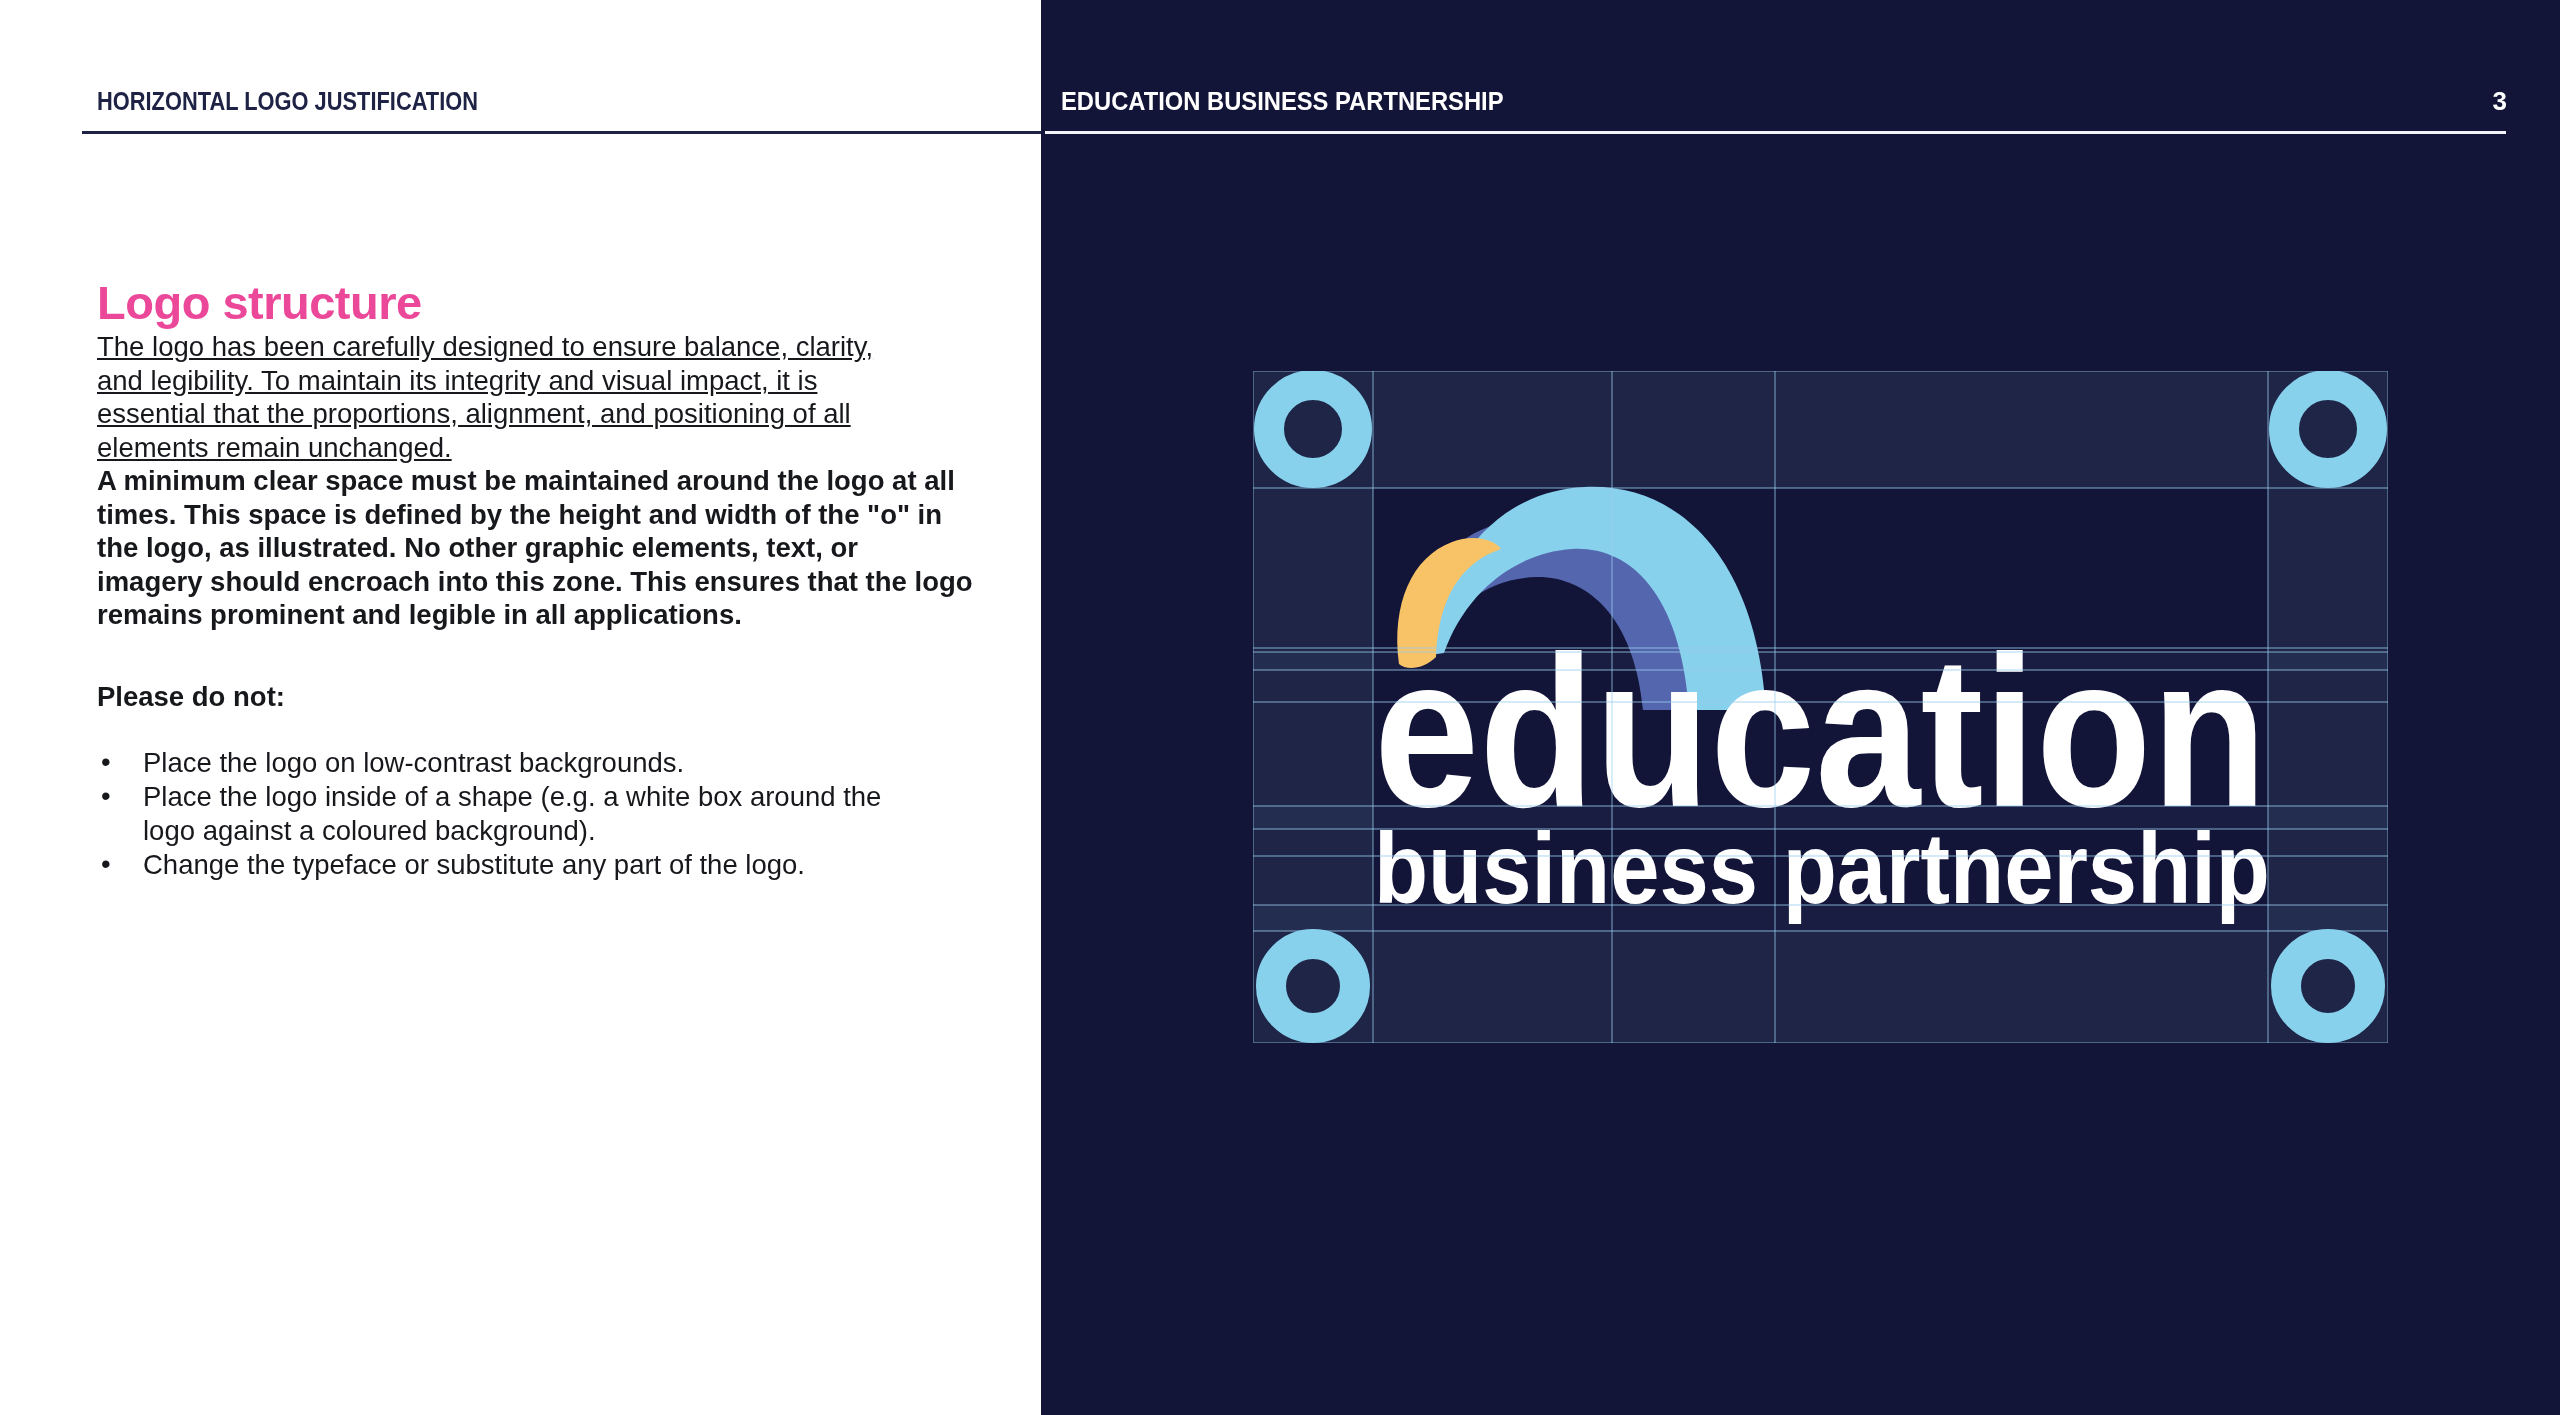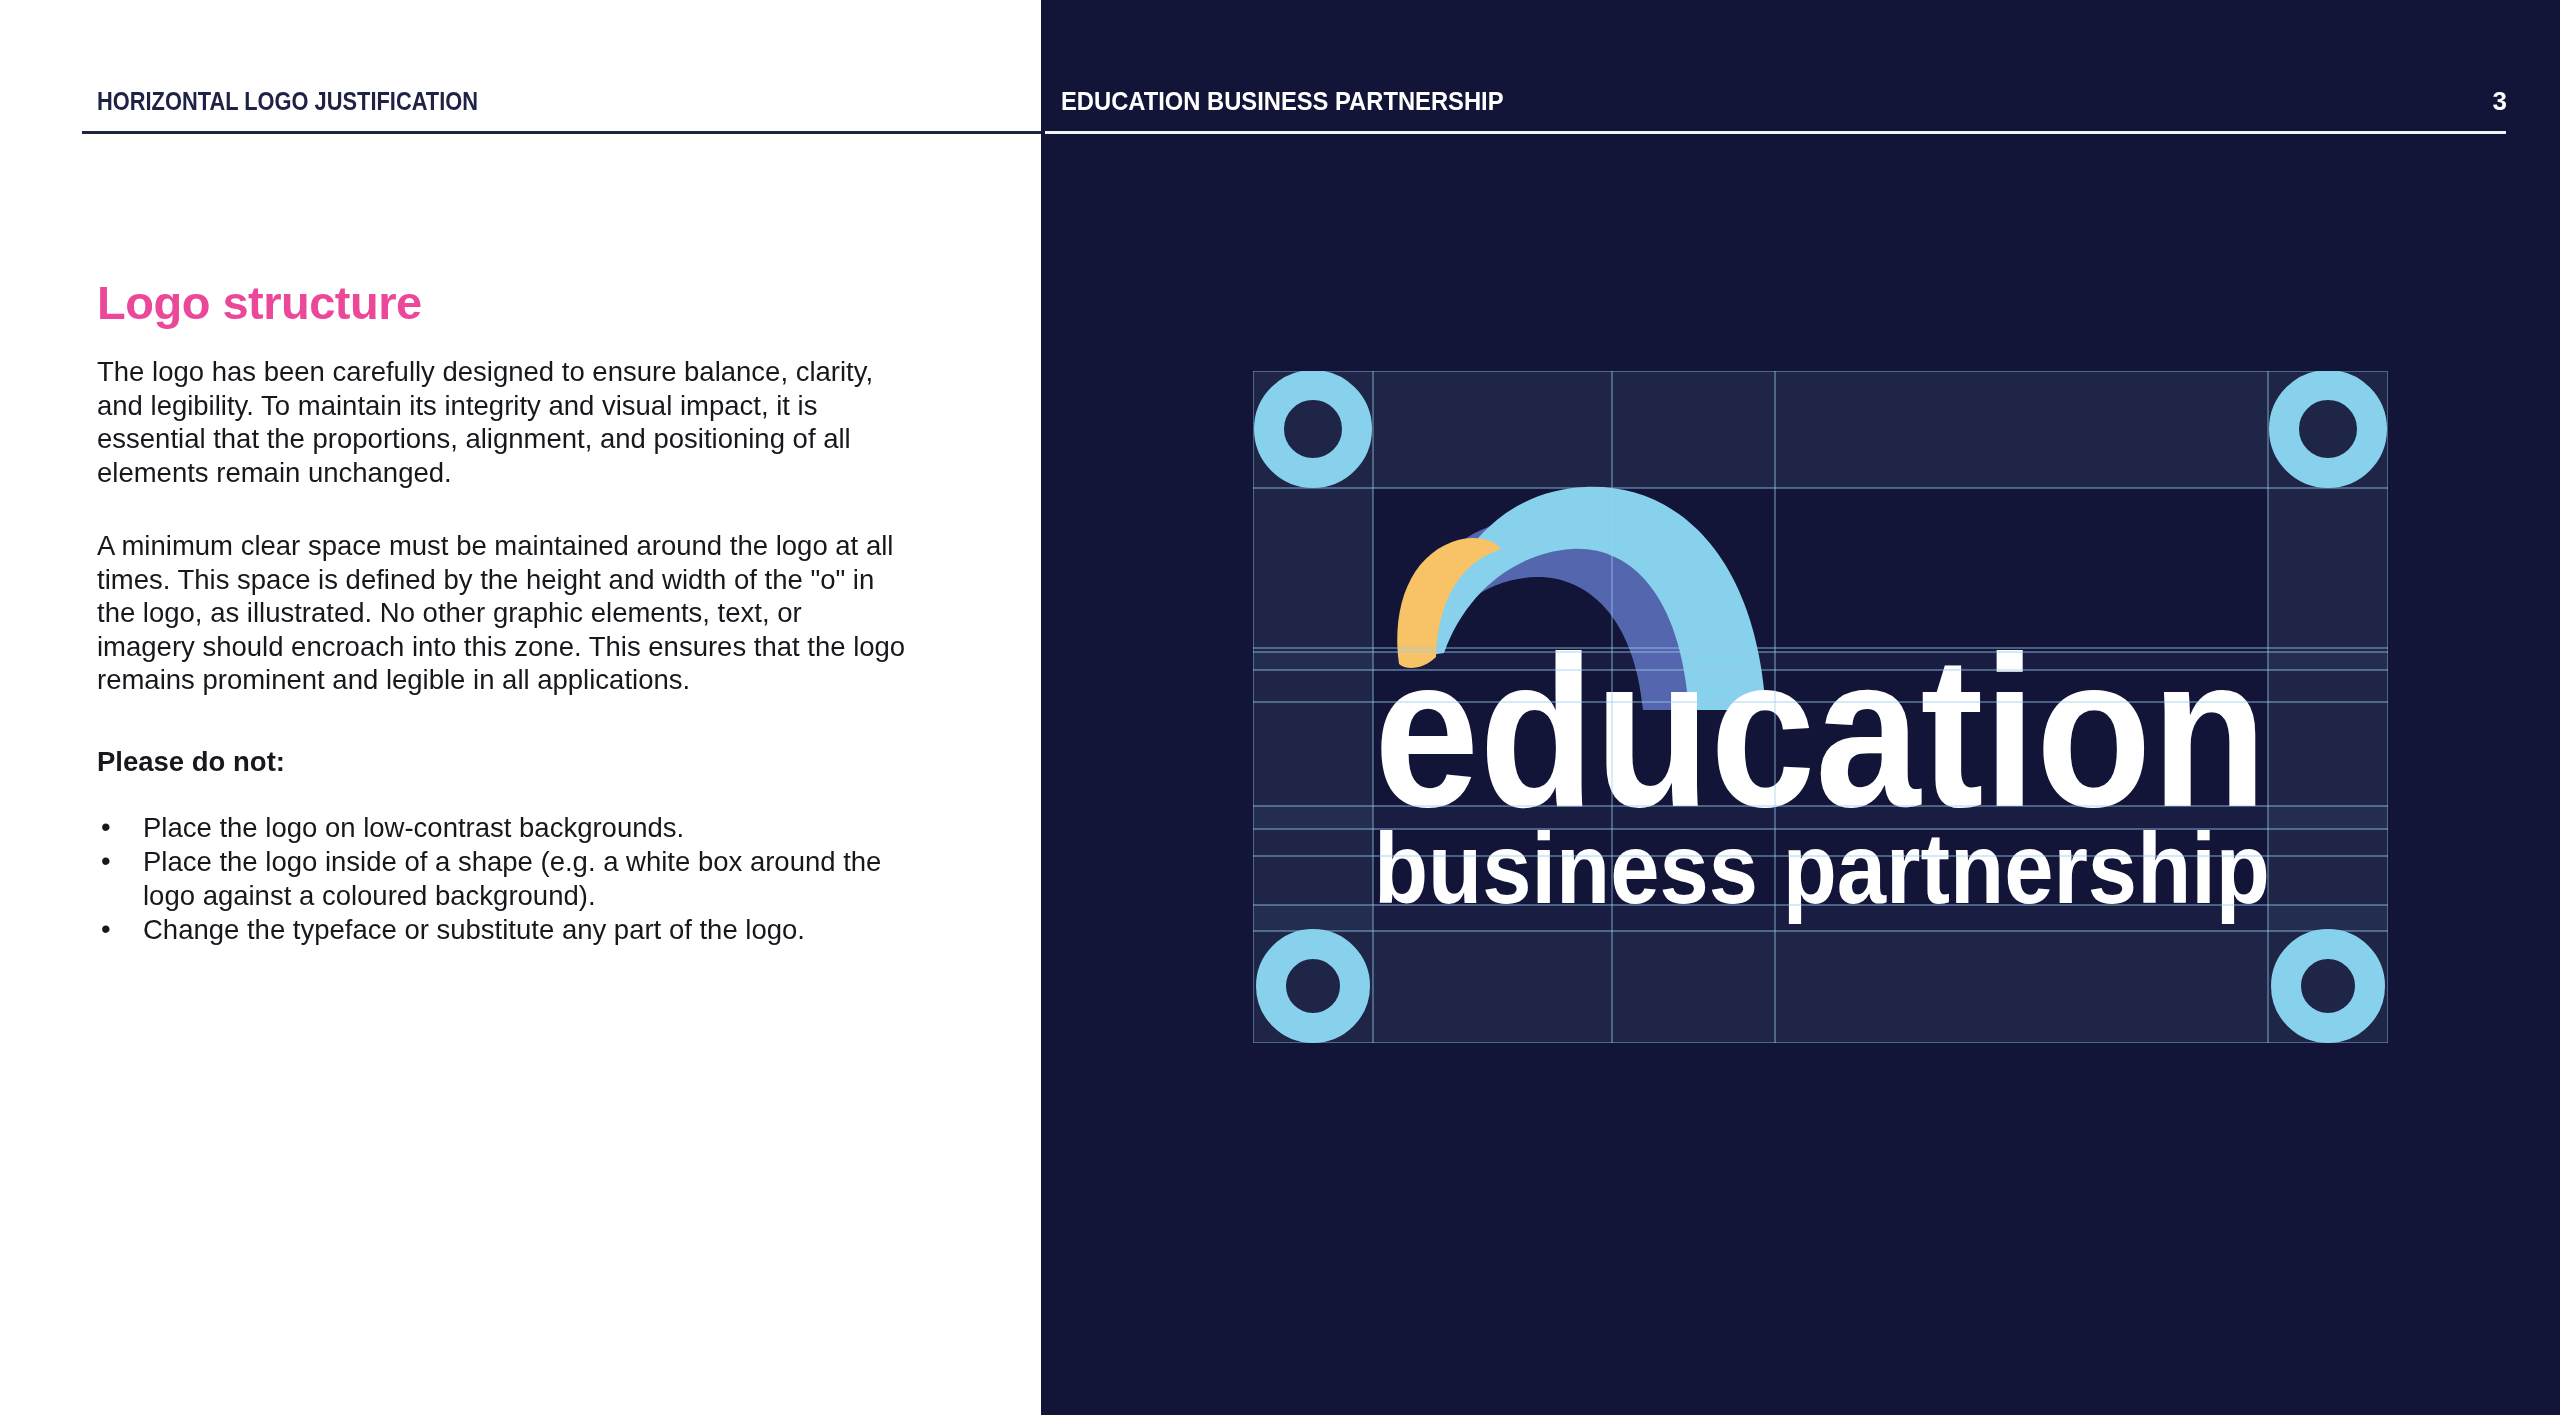--- a/index.html
+++ b/index.html
@@ -25,22 +25,22 @@
   .left-header-title{
     position:absolute;left:97px;top:88px;font-size:26px;line-height:26px;font-weight:bold;
     color:var(--left-header-text);transform:scaleX(0.84);transform-origin:left center;white-space:nowrap;
   }
   .left-rule{position:absolute;left:82px;top:131px;width:959px;height:3px;background:var(--left-header-text);}
   .copy{position:absolute;left:97px;top:0;width:885px;color:var(--body-text);}
   .copy h1{
     margin-top:276px;font-size:47px;line-height:54px;font-weight:bold;color:#ec4899;letter-spacing:-0.5px;
   }
   .copy p{font-size:27.5px;line-height:33.5px;white-space:pre-line;}
-  .p1{margin-top:25px;}
-  .p2{margin-top:40px;}
+  .p1{text-decoration:underline;}
+  .p2{font-weight:bold;}
   .p3{margin-top:48px;font-weight:bold;}
   .dont-list{margin-top:33px;list-style:none;padding-left:46px;font-size:27.5px;line-height:34px;}
   .dont-list li{position:relative;white-space:pre-line;}
   .dont-list li::before{content:"\2022";position:absolute;left:-42px;top:-1px;font-size:27.5px;}
 
   
   .right-pane{position:absolute;left:1041px;top:0;width:1542px;height:1415px;background:var(--navy-bg);}
   .right-header-title{
     position:absolute;left:20px;top:89px;font-size:25px;line-height:25px;font-weight:bold;
     color:#ffffff;transform:scaleX(0.95);transform-origin:left center;white-space:nowrap;

